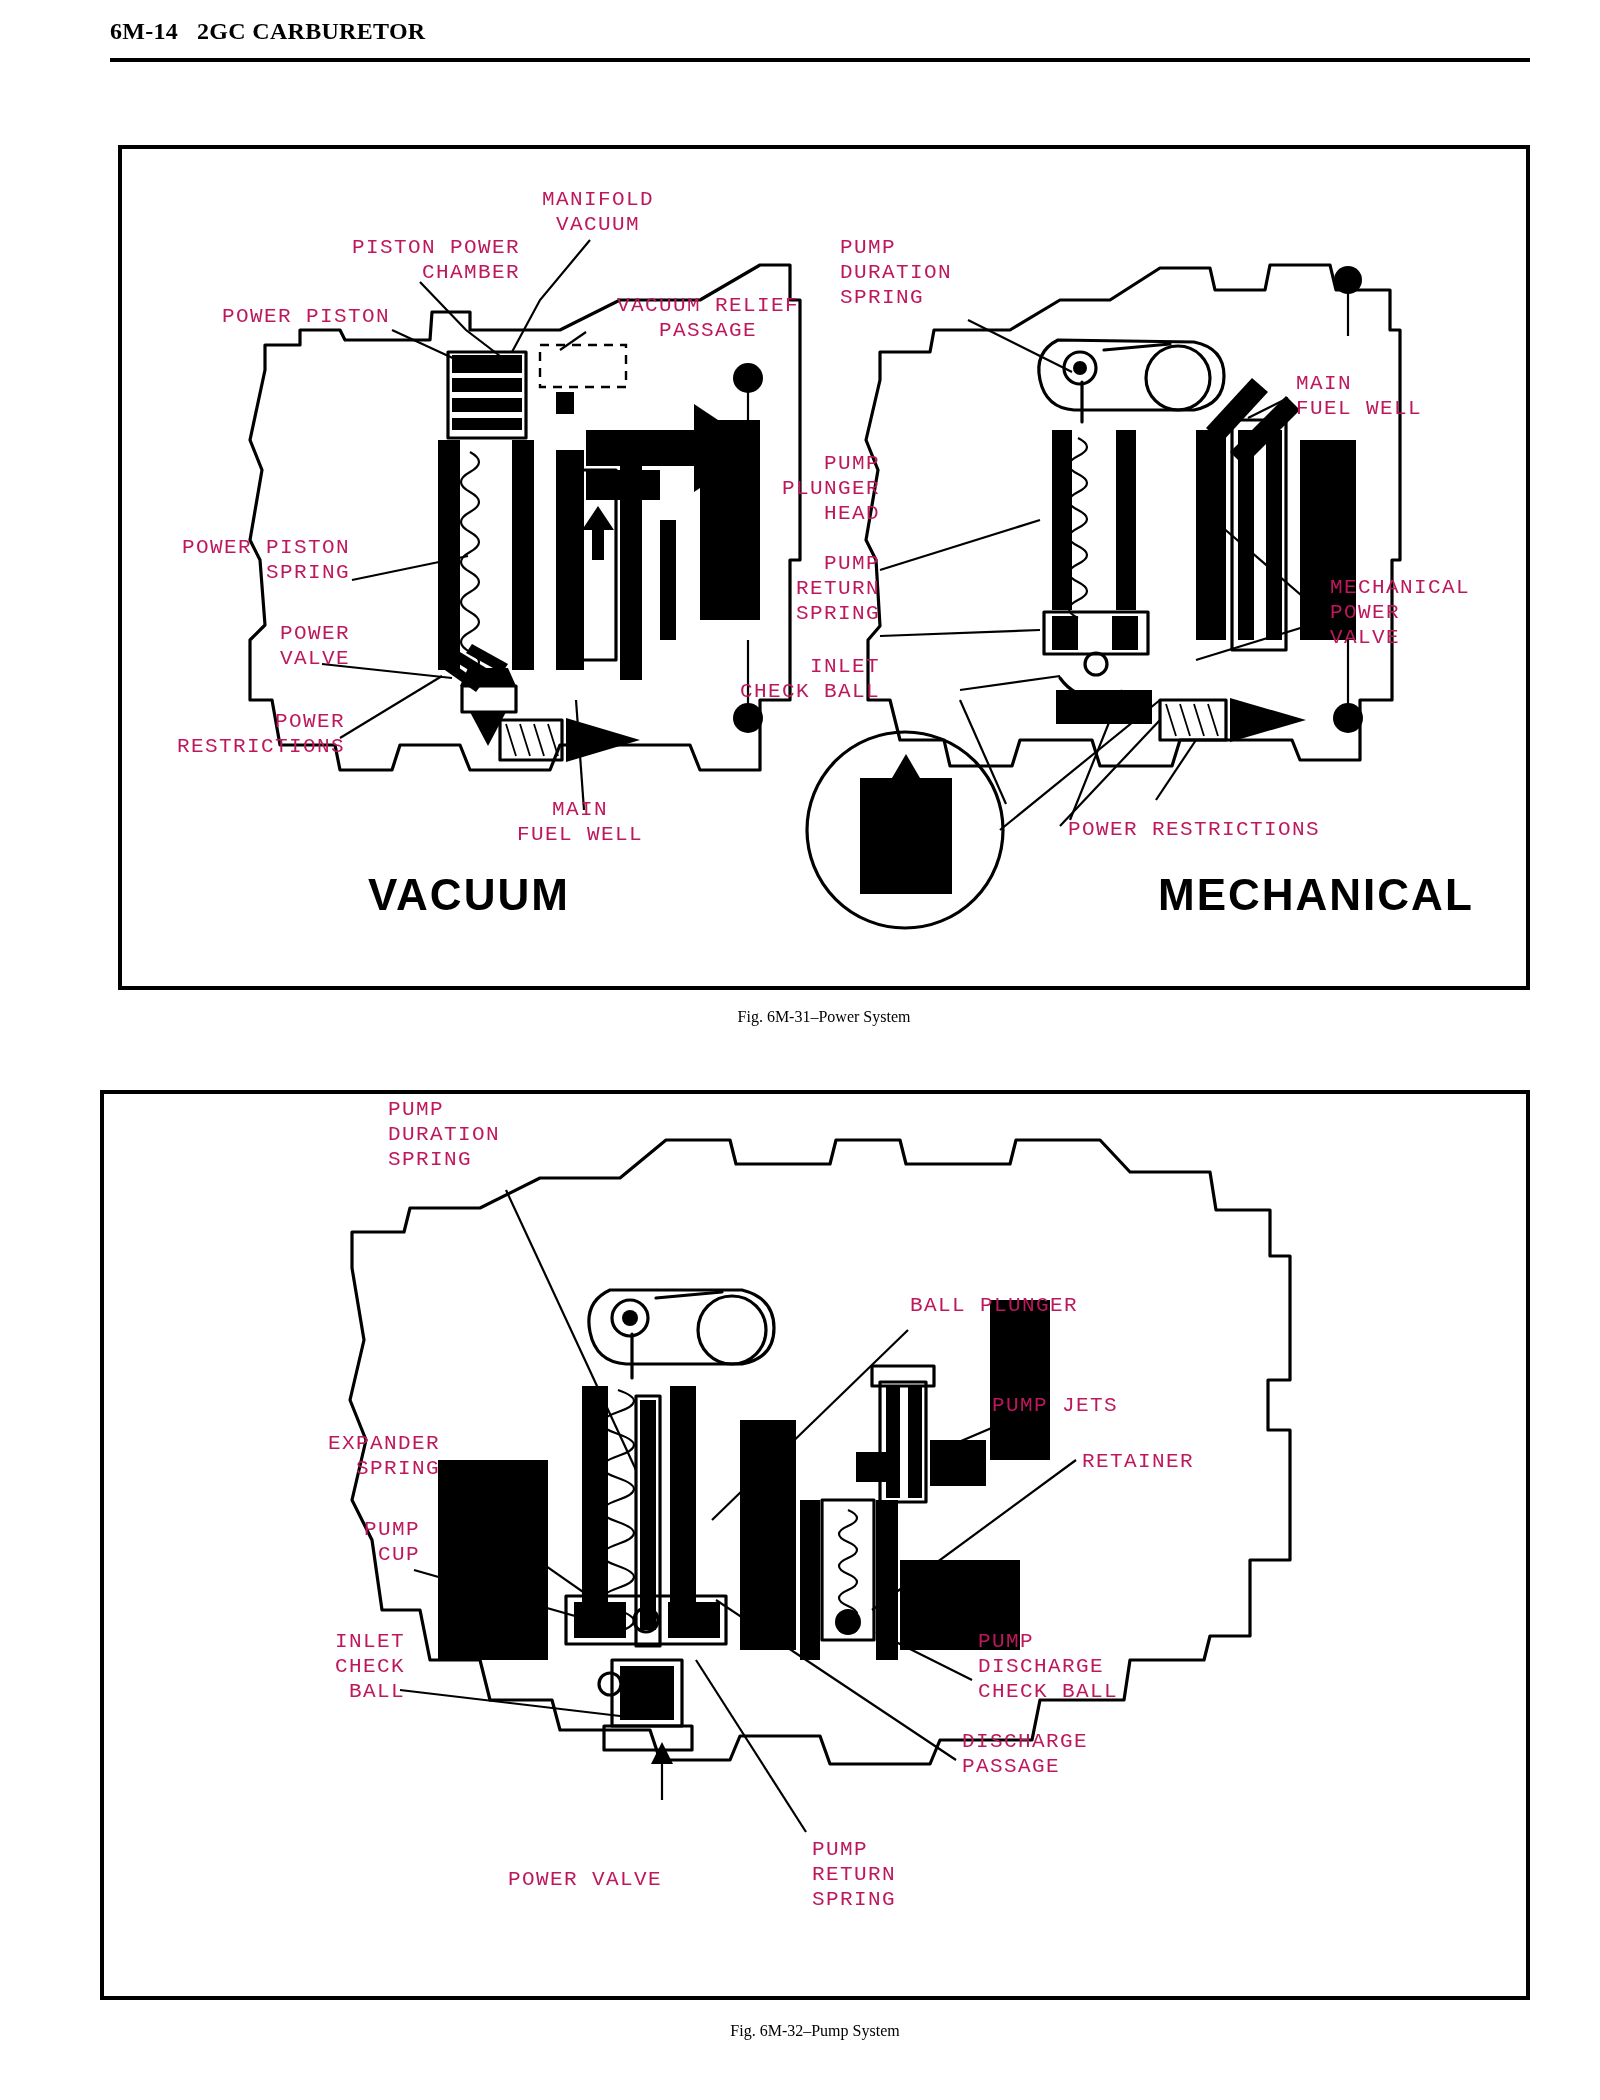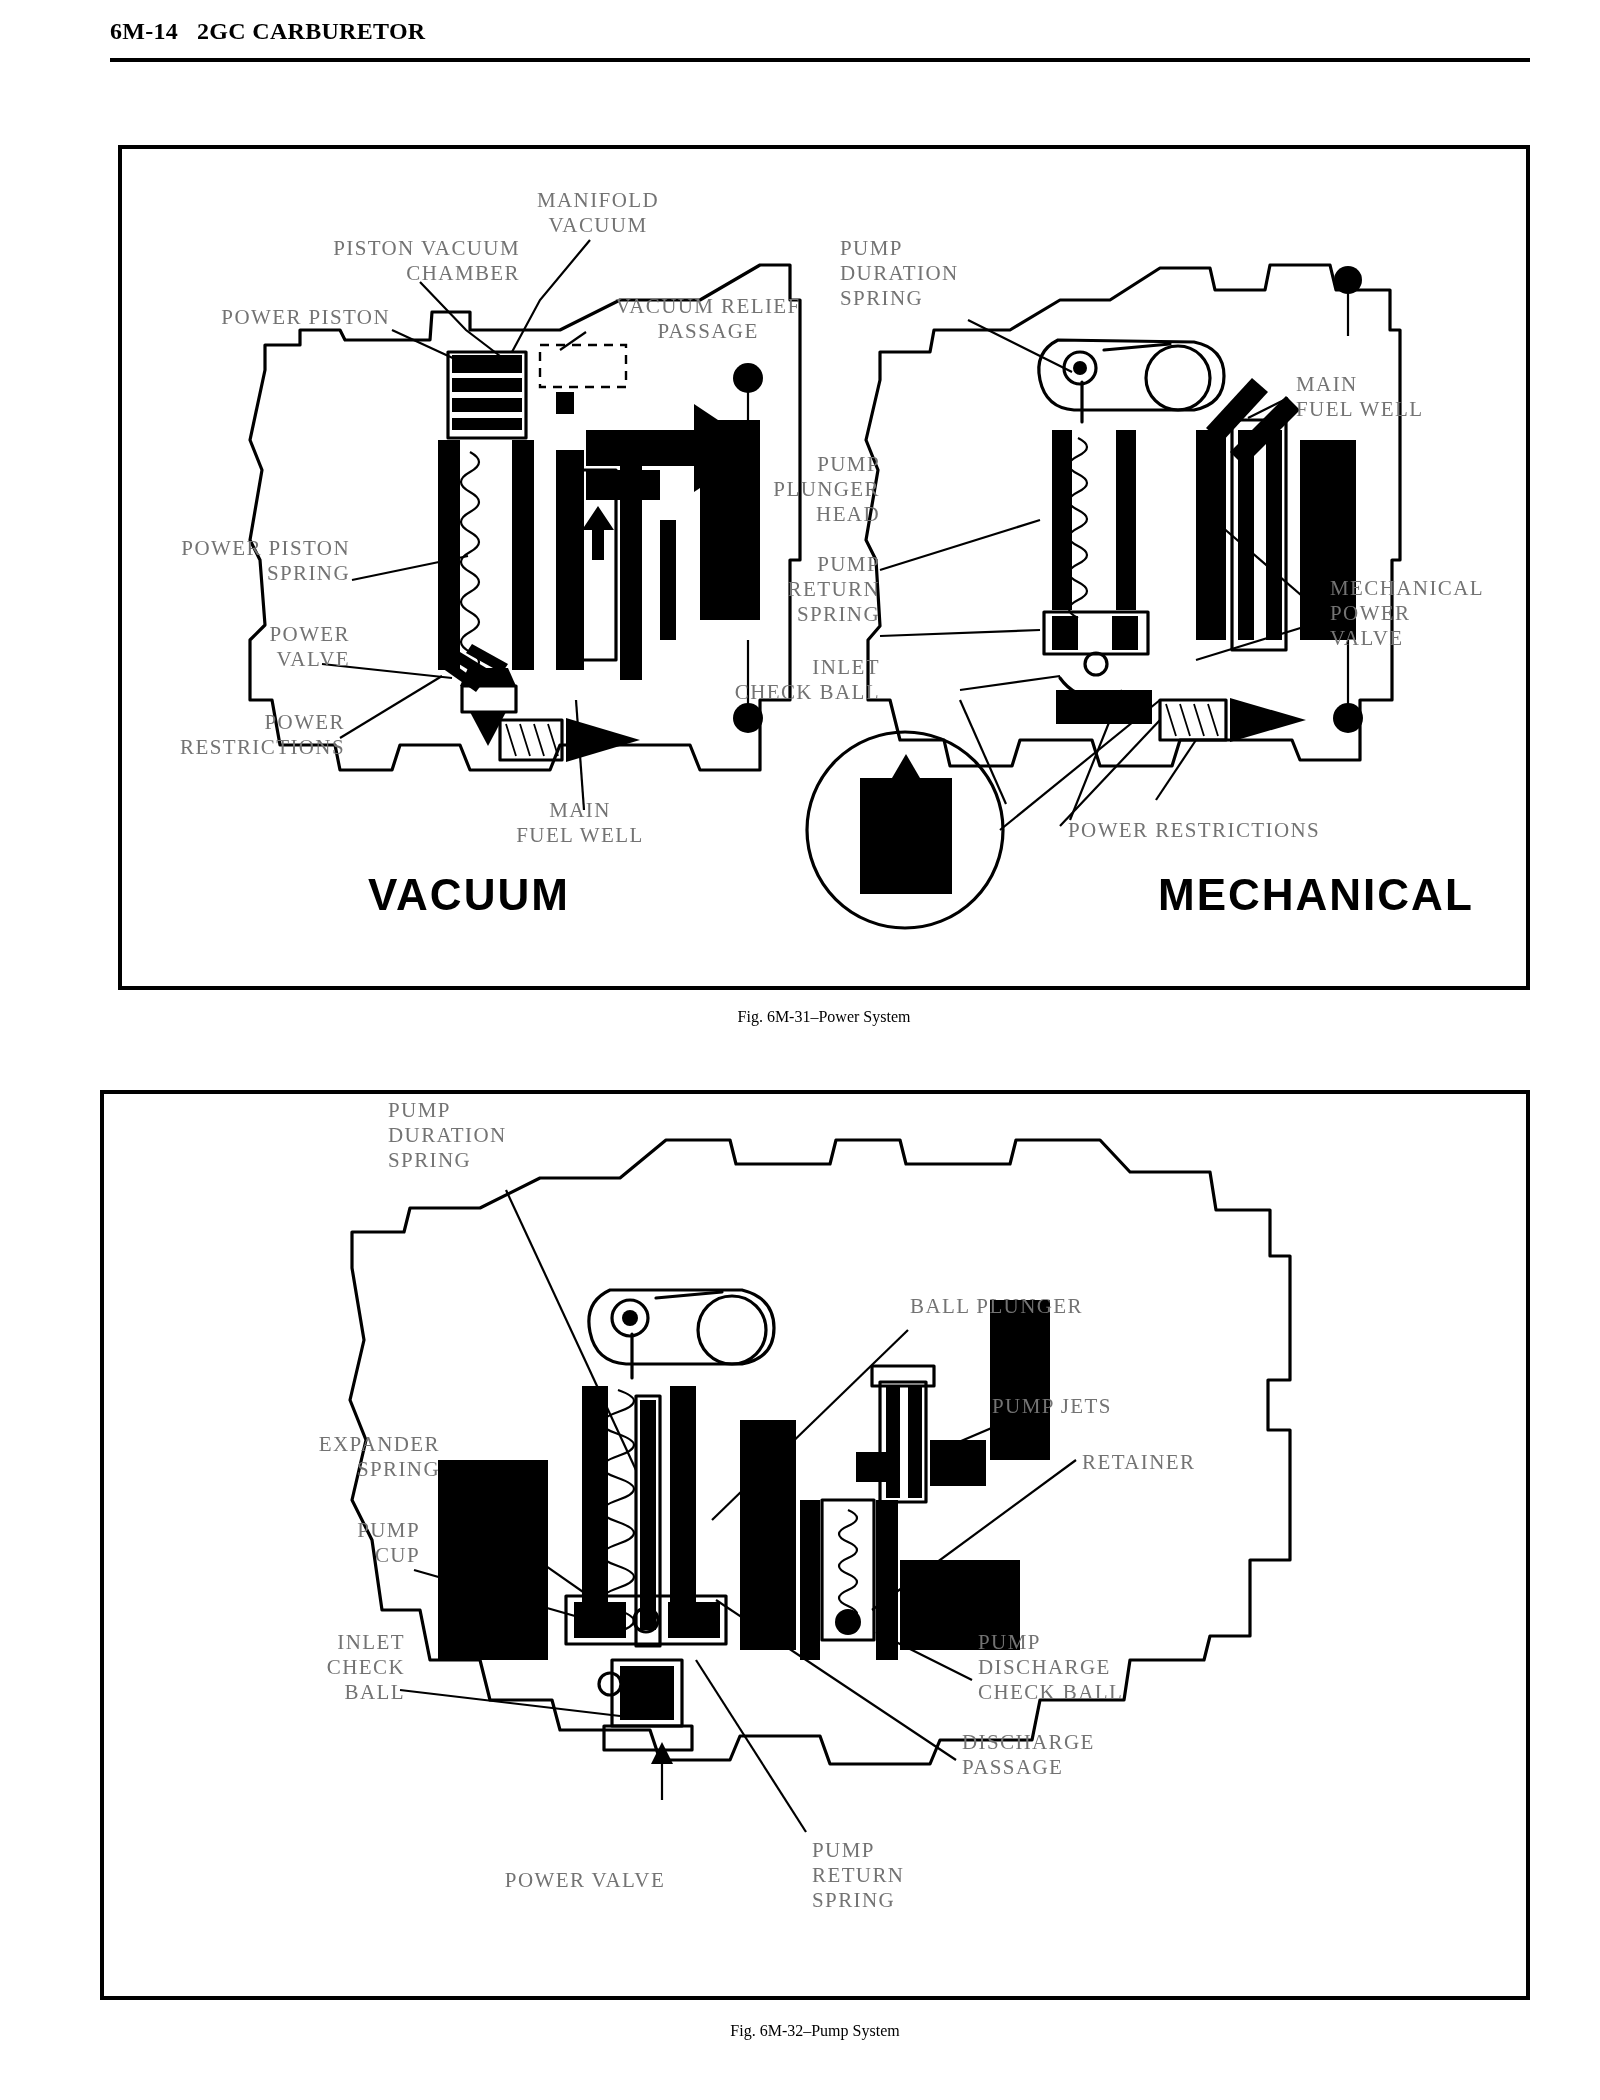--- a/index.html
+++ b/index.html
@@ -60,26 +60,26 @@
     font-family: "Liberation Serif", serif;
     font-size: 16px;
     width: 1412px;
   }
   #fig1cap { left: 118px; top: 1008px; }
   #fig2cap { left: 100px; top: 2022px; width: 1430px; }
 
   
   .lbl {
     position: absolute;
-    font-family: Liberation Serif, serif;
+    font-family: Liberation Mono, monospace;
     font-size: 21px;
     letter-spacing: 1.4px;
     line-height: 1.18;
     white-space: pre;
-    color: #737373;
+    color: #be185d;
   }
   .lbl.r { text-align: right; }
   .lbl.c { text-align: center; }
   .big {
     position: absolute;
     font-family: "Liberation Sans", sans-serif;
     font-weight: bold;
     font-size: 44px;
     letter-spacing: 2px;
     white-space: pre;
@@ -345,21 +345,21 @@
     </g>
 
     <g class="fl">
       <path d="M662 1742 l-11 22 h22z"></path>
     </g>
   </svg>
 
   <div class="lbl c" style="left: 498px; top: 188px; width: 200px; white-space: pre;">MANIFOLD
 VACUUM</div>
 
-  <div class="lbl r" style="left: 240px; top: 236px; width: 280px; white-space: pre;">PISTON VACUUM
+  <div class="lbl r" style="left: 240px; top: 236px; width: 280px; white-space: pre;">PISTON POWER
 CHAMBER</div>
 
   <div class="lbl r" style="left: 140px; top: 305px; width: 250px; white-space: pre;">POWER PISTON</div>
 
   <div class="lbl" style="left: 588px; top: 294px; width: 240px; white-space: pre; text-align: center;">VACUUM RELIEF
 PASSAGE</div>
 
   <div class="lbl" style="left: 840px; top: 236px; width: 200px; white-space: pre;">PUMP
 DURATION
 SPRING</div>

